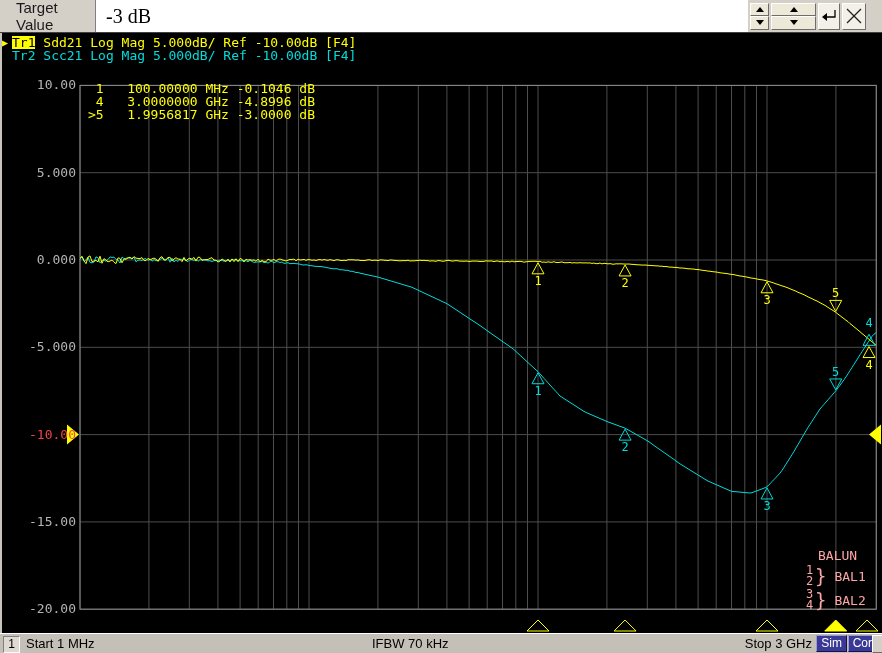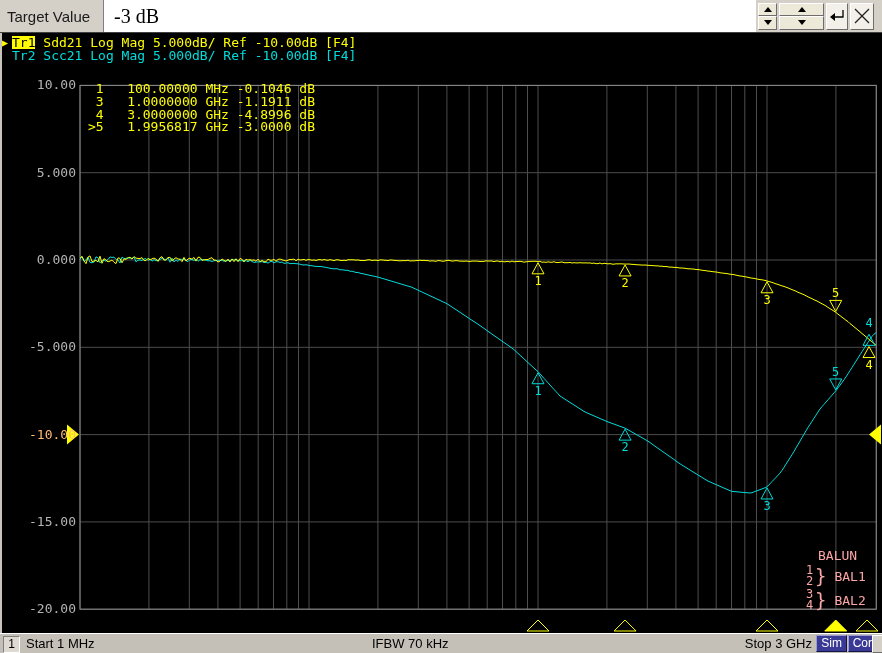--- a/index.html
+++ b/index.html
@@ -3,22 +3,22 @@
 <meta charset="utf-8">
 <style>
   html,body{margin:0;padding:0;background:#000;}
   #stage{position:relative;width:882px;height:653px;overflow:hidden;
          font-family:"DejaVu Sans Mono",monospace;background:#000;}
 
   
   .dialog-bar{position:absolute;left:0;top:0;width:882px;height:33px;
     background:#d4d0c8;display:flex;align-items:stretch;
     border-bottom:1px solid #404040;box-sizing:border-box;}
-  .dialog-label{width:104px;box-sizing:border-box;display:flex;align-items:center;
-    padding-left:7px;font-family:"Liberation Sans",sans-serif;font-size:15px;color:#1a1a1a;
+  .dialog-label{width:96px;box-sizing:border-box;display:flex;align-items:center;
+    padding-left:16px;font-family:"Liberation Sans",sans-serif;font-size:15px;color:#1a1a1a;
     border-right:1px solid #808080;background:#d4d0c8;}
   .dialog-input{flex:0 0 652px;box-sizing:border-box;border:none;outline:none;
     background:#ffffff;font-family:Liberation Serif, serif;font-size:20px;color:#000;
     padding:0 0 0 10px;}
   .btn-area{display:flex;align-items:center;gap:2px;padding:2px 1px 2px 2px;}
   .spinner{display:flex;flex-direction:column;height:27px;}
   .spinner.small{width:19px;} .spinner.large{width:45px;}
   .spin-btn{flex:1;background:#ece9d8;border:1px solid;
     border-color:#ffffff #6d6d6d #6d6d6d #ffffff;display:flex;align-items:center;
     justify-content:center;padding:0;cursor:pointer;}
@@ -40,21 +40,21 @@
   .legend-row{height:13px;display:flex;align-items:center;}
   .tr-arrow{color:#ffff00;font-size:10px;width:10px;display:inline-block;}
   .tr-chip-active{background:#ffff00;color:#000;}
   .tr1-text{color:#ffff00;} .tr2-text{color:#00dcdc;}
 
   .marker-table{position:absolute;left:88px;top:83px;color:#ffff00;font-size:13px;
     line-height:12.8px;white-space:pre;}
 
   .ylabel{position:absolute;width:76px;text-align:right;font-size:13px;color:#b4b4b4;
     height:14px;line-height:14px;}
-  .ylabel.ref{color:#fdba74;}
+  .ylabel.ref{color:#ef4444;}
 
   .balun{position:absolute;left:806px;top:549px;color:#fca5a5;font-size:13px;line-height:13px;}
   .balun-title{margin-left:12px;margin-bottom:2px;}
   .balun-row{display:flex;align-items:center;height:24px;}
   .balun-ports{display:flex;flex-direction:column;font-size:12px;line-height:11px;width:9px;}
   .balun-brace{font-size:19px;margin:0 8px 0 0;}
 
   
   .status-bar{position:absolute;left:0;top:633px;width:882px;height:20px;background:#c4c0b8;
     border-top:1px solid #ffffff;box-sizing:border-box;
@@ -201,21 +201,21 @@
       <polygon points="538,620 527,631 549,631" fill="none" stroke="#ffff00" stroke-width="1"></polygon>
       <polygon points="625.0683743519578,620 614.0683743519578,631 636.0683743519578,631" fill="none" stroke="#ffff00" stroke-width="1"></polygon>
       <polygon points="767,620 756,631 778,631" fill="none" stroke="#ffff00" stroke-width="1"></polygon>
       <polygon points="835.7208172449174,620 824.7208172449174,631 846.7208172449174,631" fill="#ffff00" stroke="#ffff00" stroke-width="1"></polygon>
       <polygon points="867,620 856,631 878,631" fill="none" stroke="#ffff00" stroke-width="1"></polygon>
       <polygon points="67,424.6 67,444.6 79,434.6" fill="#ffff00"></polygon>
       <polygon points="881,424.6 881,444.6 869,434.6" fill="#ffff00"></polygon>
     </svg>
 
   <div class="legend" id="legend"><div class="legend-row"><span class="tr-arrow">▶</span><span class="tr-chip-active">Tr1</span><span class="tr1-text"> Sdd21 Log Mag 5.000dB/ Ref -10.00dB [F4]</span></div><div class="legend-row"><span class="tr-arrow"></span><span class="tr2-text">Tr2</span><span class="tr2-text"> Scc21 Log Mag 5.000dB/ Ref -10.00dB [F4]</span></div></div>
-  <div class="marker-table" id="marker-table"><div> 1   100.00000 MHz -0.1046 dB</div><div> 3   1.0000000 GHz -1.1911 dB</div><div> 4   3.0000000 GHz -4.8996 dB</div><div>&gt;5   1.9956817 GHz -3.0000 dB</div></div>
+  <div class="marker-table" id="marker-table"><div> 1   100.00000 MHz -0.1046 dB</div><div> 4   3.0000000 GHz -4.8996 dB</div><div>&gt;5   1.9956817 GHz -3.0000 dB</div></div>
   <div id="ylabels">
       <div class="ylabel" style="top: 78.4px;">10.00</div>
       <div class="ylabel" style="top: 165.7px;">5.000</div>
       <div class="ylabel" style="top: 253px;">0.000</div>
       <div class="ylabel" style="top: 340.3px;">-5.000</div>
       <div class="ylabel ref" style="top: 427.6px;">-10.00</div>
       <div class="ylabel" style="top: 514.9px;">-15.00</div>
       <div class="ylabel" style="top: 602.2px;">-20.00</div>
     </div>
 

